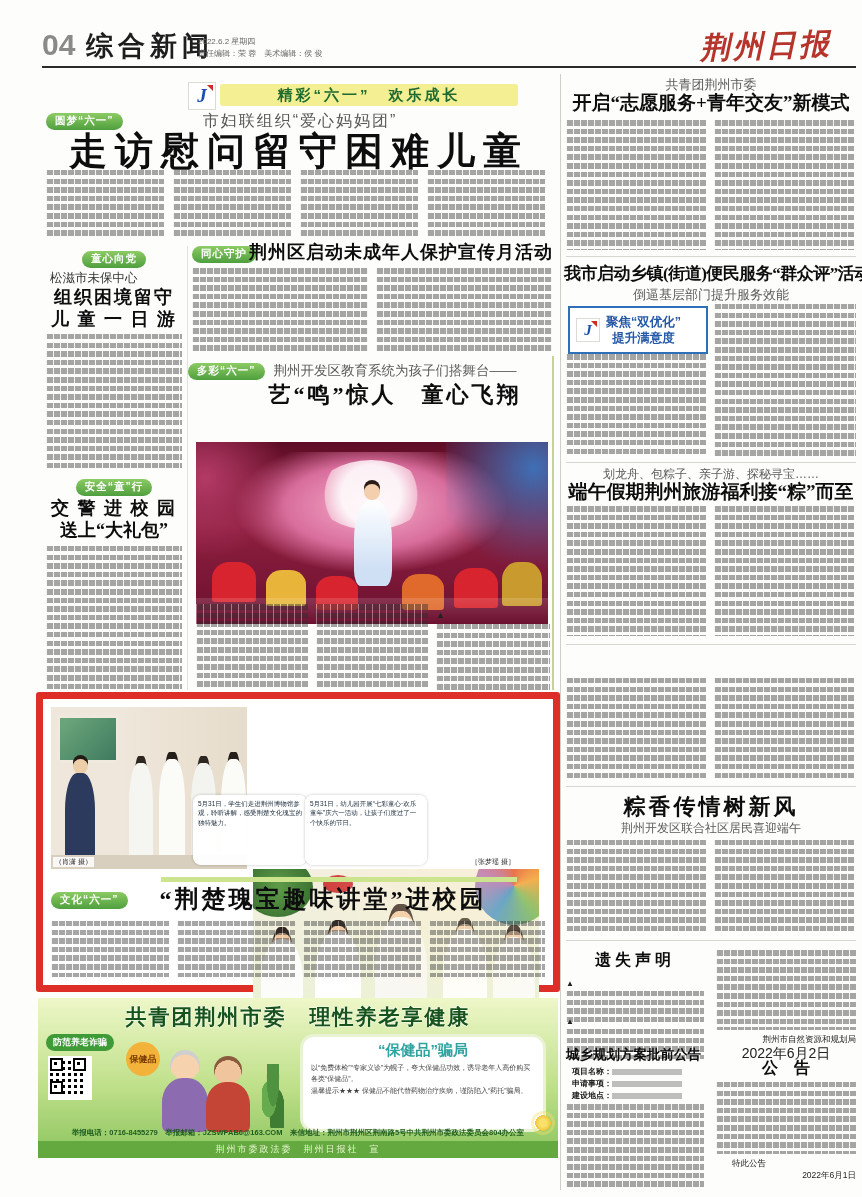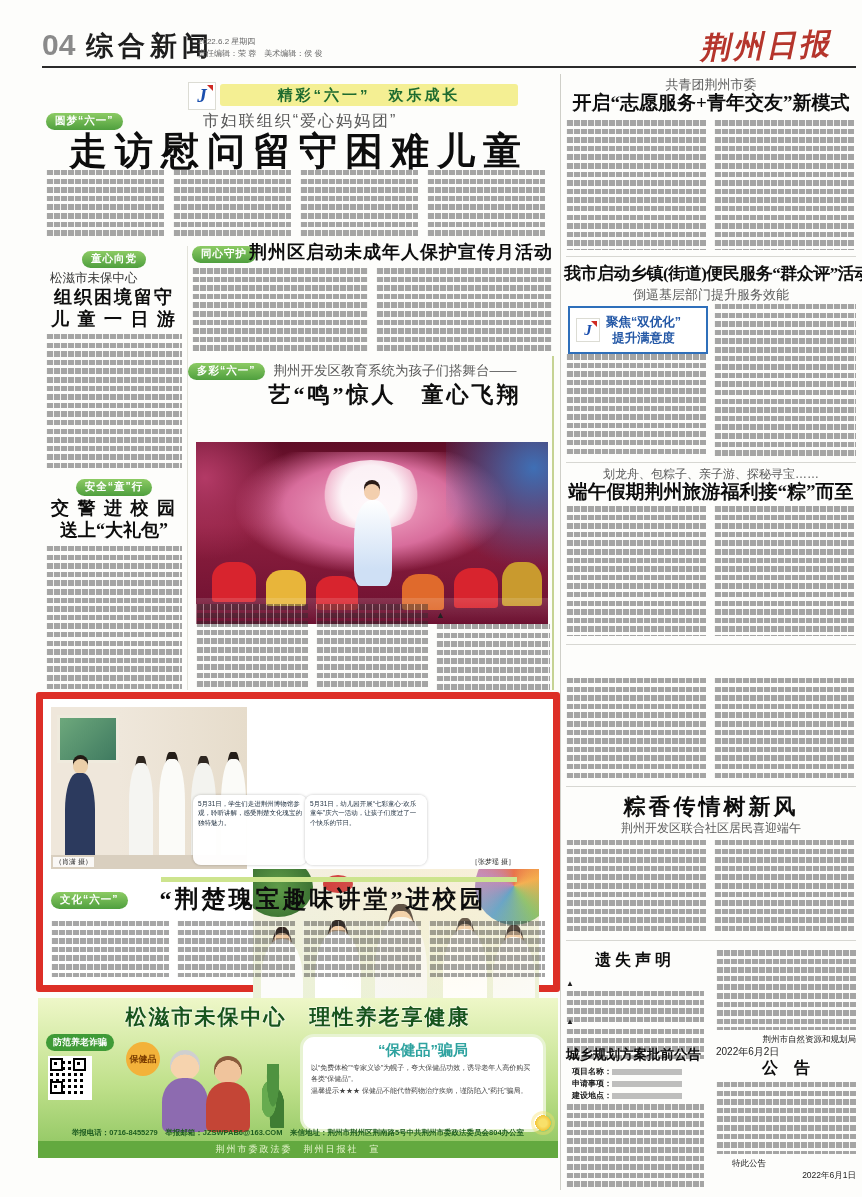--- a/index.html
+++ b/index.html
@@ -152,21 +152,21 @@
     <div class="abs" style="left:8px;top:190px;"><span class="tag">文化“六一”</span></div>
     <div class="abs hl ctr nowrap" style="left:70px;top:184px;width:420px;font-size:24px;letter-spacing:3px;">“荆楚瑰宝趣味讲堂”进校园</div>
     <div class="abs fill" style="left:8px;top:222px;width:118px;height:56px;"></div>
     <div class="abs fill" style="left:134px;top:222px;width:118px;height:56px;"></div>
     <div class="abs fill" style="left:260px;top:222px;width:118px;height:56px;"></div>
     <div class="abs fill" style="left:386px;top:222px;width:116px;height:56px;"></div>
   </div>
 
   
   <div class="abs" style="left:38px;top:998px;width:520px;height:160px;background:linear-gradient(180deg,#eef7c8 0%,#bfe08a 55%,#8cc45f 100%);overflow:hidden;">
-    <div class="abs ctr nowrap" style="left:0;top:5px;width:520px;font-size:21px;font-weight:900;color:#17541c;letter-spacing:2px;text-shadow:0 0 2px #fff,0 0 2px #fff;">松滋市未保中心　理性养老享健康</div>
+    <div class="abs ctr nowrap" style="left:0;top:5px;width:520px;font-size:21px;font-weight:900;color:#17541c;letter-spacing:2px;text-shadow:0 0 2px #fff,0 0 2px #fff;">共青团荆州市委　理性养老享健康</div>
     <div class="abs" style="left:8px;top:36px;background:#3f9b37;color:#fff;font-size:9px;font-weight:bold;border-radius:999px;padding:2px 7px;">防范养老诈骗</div>
     <div class="abs" style="left:10px;top:58px;width:40px;height:40px;background:#fff;padding:2px;">
       <div class="qr" style="width:36px;height:36px;position:relative;">
         <div class="qreye" style="left:0;top:0;"></div>
         <div class="qreye" style="right:0;top:0;"></div>
         <div class="qreye" style="left:0;bottom:0;"></div>
       </div>
     </div>
     <div class="abs" style="left:88px;top:44px;width:34px;height:34px;border-radius:50%;background:#f3b23a;display:flex;align-items:center;justify-content:center;font-size:9px;font-weight:bold;color:#7a3c00;">保健品</div>
     <div class="abs" style="left:132px;top:52px;width:30px;height:30px;border-radius:50%;background:radial-gradient(circle at 50% 62%,#f6d3ae 0 58%,#cfcfcf 60%);"></div>
@@ -232,19 +232,19 @@
     <div class="fill" style="width:138px;height:30px;margin-top:1px;"></div>
   </div>
   <div class="abs hl nowrap" style="left:566px;top:1046px;width:138px;font-size:13.5px;">城乡规划方案批前公告</div>
   <div class="abs nowrap" style="left:572px;top:1066px;font-size:8px;font-weight:bold;color:#222;"><span>项目名称：</span><span class="ifill" style="width:70px;"></span></div>
   <div class="abs nowrap" style="left:572px;top:1078px;font-size:8px;font-weight:bold;color:#222;"><span>申请事项：</span><span class="ifill" style="width:70px;"></span></div>
   <div class="abs nowrap" style="left:572px;top:1090px;font-size:8px;font-weight:bold;color:#222;"><span>建设地点：</span><span class="ifill" style="width:70px;"></span></div>
   <div class="abs fill" style="left:566px;top:1104px;width:138px;height:84px;"></div>
 
   <div class="abs fill" style="left:716px;top:950px;width:140px;height:80px;"></div>
   <div class="abs nowrap" style="left:716px;top:1034px;width:140px;text-align:right;font-size:8.5px;color:#222;">荆州市自然资源和规划局</div>
-  <div class="abs nowrap" style="left:716px;top:1045px;width:140px;text-align:left;font-size:10px;color:#222;">2022年6月2日</div>
+  <div class="abs nowrap" style="left:716px;top:1045px;width:140px;text-align:center;font-size:14px;color:#222;">2022年6月2日</div>
   <div class="abs hl ctr nowrap" style="left:716px;top:1058px;width:140px;font-size:16px;">公　告</div>
   <div class="abs fill" style="left:716px;top:1082px;width:140px;height:72px;"></div>
   <div class="abs nowrap" style="left:732px;top:1158px;font-size:8.5px;color:#222;">特此公告</div>
   <div class="abs nowrap" style="left:716px;top:1170px;width:140px;text-align:right;font-size:8.5px;color:#222;">2022年6月1日</div>
 
 </div>
 
 </body></html>

